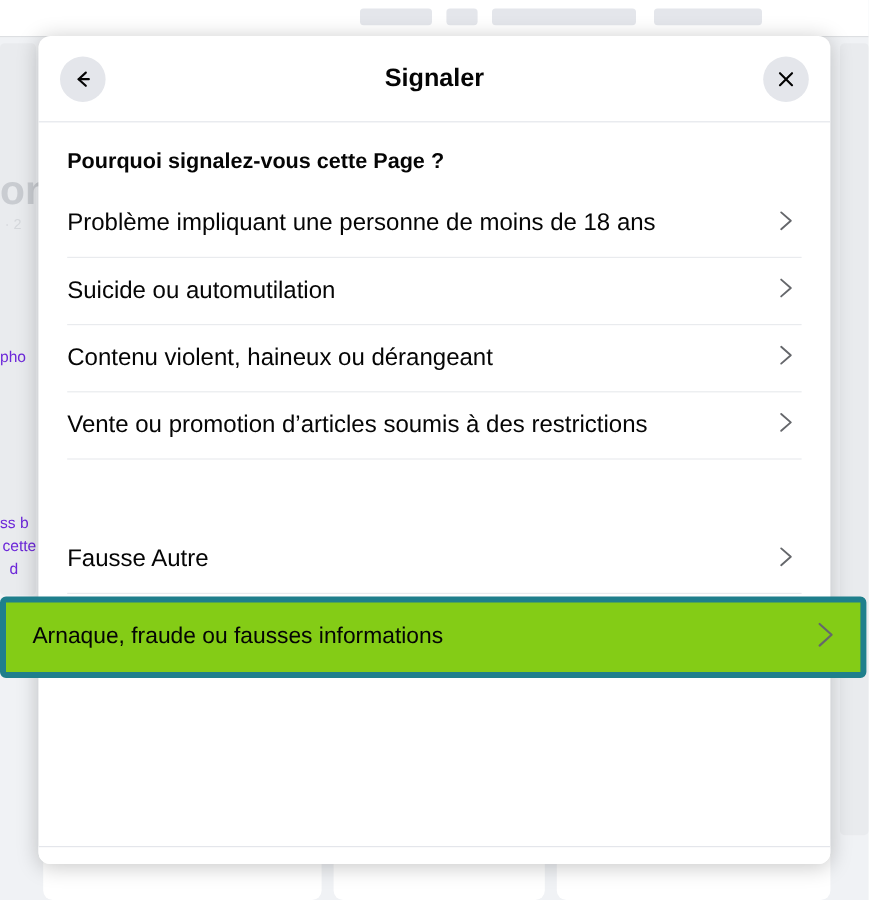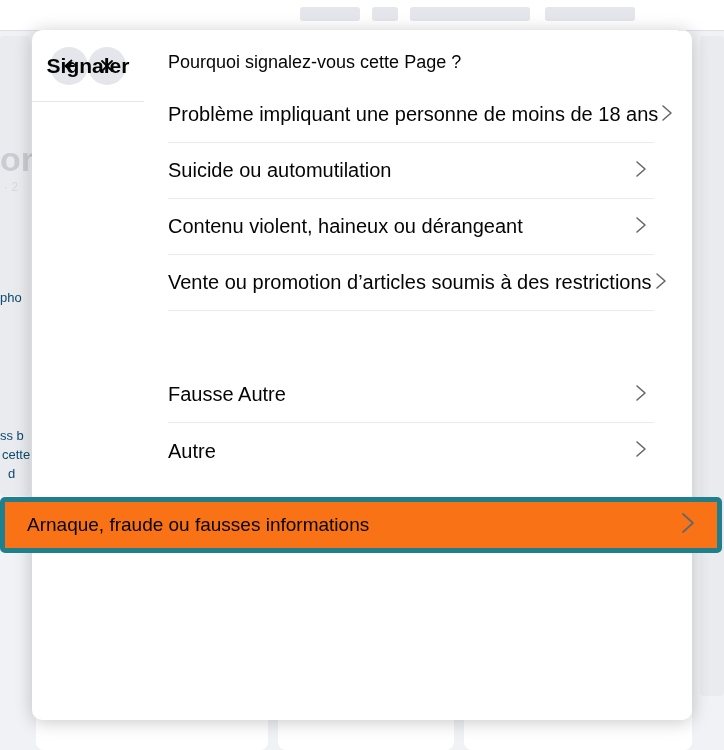--- a/index.html
+++ b/index.html
@@ -36,21 +36,21 @@
     background: #e4e6eb;
     border-radius: 3px;
   }
   .bg-strip {
     position: absolute;
     background: #e9ebee;
     border-radius: 4px;
   }
   .bg-text {
     position: absolute;
-    color: #0c4a6e;
+    color: #6d28d9;
     font-size: 13px;
     white-space: nowrap;
   }
   .bg-heading {
     position: absolute;
     color: #c9ccd1;
     font-size: 34px;
     font-weight: bold;
     white-space: nowrap;
   }
@@ -70,21 +70,21 @@
   #report-dialog {
     position: absolute;
     left: 32px;
     top: 30px;
     width: 660px;
     height: 690px;
     background: #ffffff;
     border-radius: 10px;
     box-shadow: 0 2px 18px rgba(0,0,0,0.22);
     display: flex;
-    flex-direction: row;
+    flex-direction: column;
     overflow: hidden;
   }
   .dialog-header {
     height: 72px;
     flex: 0 0 72px;
     display: flex;
     align-items: center;
     justify-content: space-between;
     padding: 0 18px;
     box-sizing: border-box;
@@ -118,21 +118,21 @@
 
   .dialog-body {
     flex: 1 1 auto;
     padding: 0 24px;
     box-sizing: border-box;
     overflow: hidden;
     position: relative;
   }
   .question {
     font-size: 18px;
-    font-weight: normal;
+    font-weight: bold;
     color: #050505;
     padding: 22px 0 14px 0;
   }
   .options-list {
     display: flex;
     flex-direction: column;
   }
   .option-row {
     display: flex;
     align-items: center;
@@ -153,25 +153,25 @@
     flex: 0 0 auto;
     padding-right: 4px;
   }
 
   
   #highlight-band {
     position: absolute;
     left: 0;
     top: 497px;
     width: 722px;
-    height: 56px;
+    height: 68px;
     box-sizing: border-box;
     border: 5px solid #1f7f8c;
     border-radius: 5px;
-    background: #f97316;
+    background: #84cc16;
     display: flex;
     align-items: center;
     justify-content: space-between;
     padding: 0 14px 0 22px;
     z-index: 5;
   }
   #highlight-band .option-label {
     font-size: 19px;
   }
   .dialog-footer {

